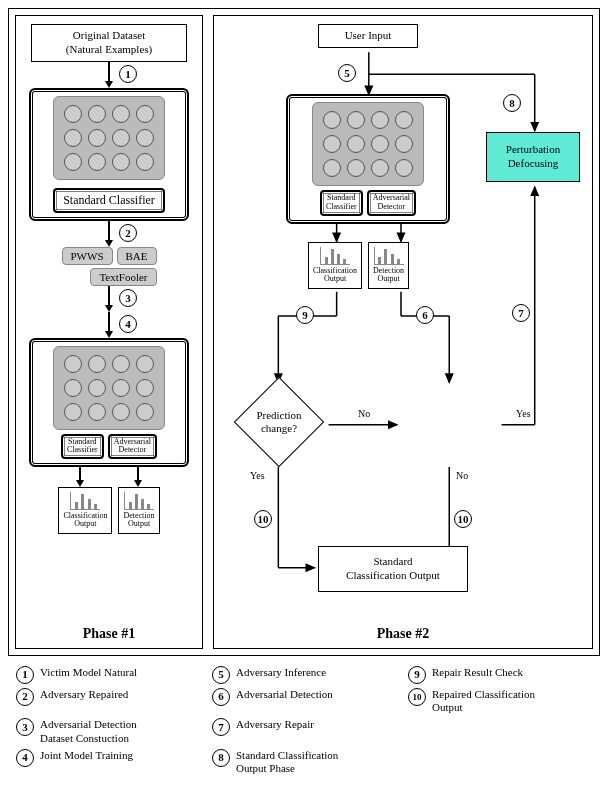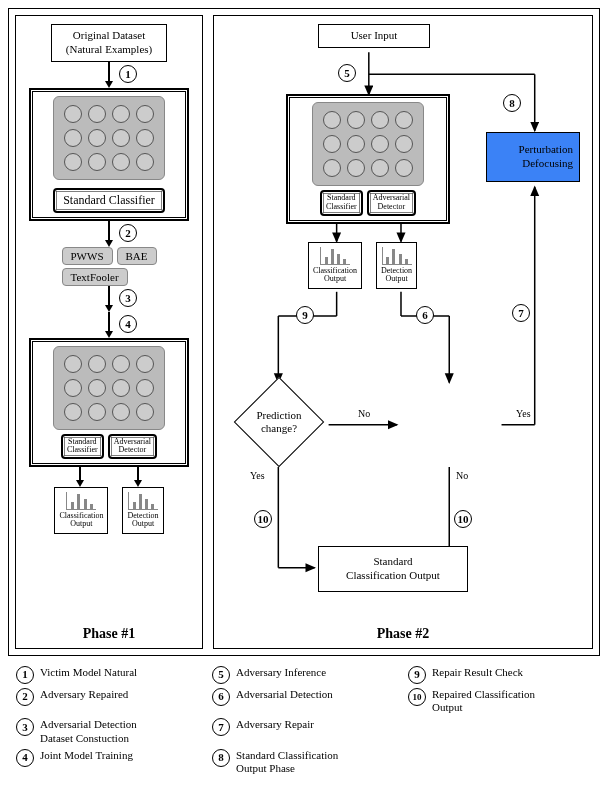--- a/index.html
+++ b/index.html
@@ -37,24 +37,24 @@
     font-weight: bold;
     font-size: 14px;
   }
   .box {
     border: 1px solid #000;
     background: #fff;
     padding: 4px 10px;
     text-align: center;
     line-height: 1.25;
   }
-  .shaded { background: #3b82f6; text-align: right; }
+  .shaded { background: #5eead4; }
   .dbl-box {
     border: 2px solid #000;
-    border-radius: 0;
+    border-radius: 6px;
     box-shadow: inset 0 0 0 1px #fff, inset 0 0 0 2px #000;
     padding: 6px;
     background: #fff;
     display: flex;
     flex-direction: column;
     align-items: center;
   }
   .nn {
     display: grid;
     grid-template-columns: repeat(4, 18px);
@@ -83,21 +83,21 @@
     font-size: 8px;
     padding: 2px 4px;
     text-align: center;
     line-height: 1.1;
     background: #fff;
   }
   .attack-group {
     display: flex;
     flex-direction: column;
     gap: 3px;
-    align-items: flex-start;
+    align-items: flex-end;
   }
   .attack-row {
     display: flex;
     gap: 4px;
   }
   .attack {
     border: 1px solid #888;
     border-radius: 4px;
     background: #ccc;
     padding: 2px 8px;
@@ -135,21 +135,21 @@
     flex-direction: column;
     align-items: center;
   }
   .arrow-labeled .step-circle {
     position: absolute;
     left: 10px;
     top: 18%;
   }
   .output-pair {
     display: flex;
-    gap: 14px;
+    gap: 6px;
   }
   .output-box {
     border: 1px solid #000;
     padding: 4px;
     display: flex;
     flex-direction: column;
     align-items: center;
     font-size: 8px;
     text-align: center;
     line-height: 1.05;
@@ -233,21 +233,21 @@
     background: #fff;
     padding: 0 2px;
   }
 </style>
 </head>
 <body>
 
 <div class="outer-frame">
 
   <div class="phase-panel phase1">
-    <div class="box" style="width:116px">
+    <div class="box" style="width:156px">
       <span style="white-space:pre-line">Original Dataset
 (Natural Examples)</span>
     </div>
 
     <div class="arrow-labeled" style="height:26px">
       <div class="arrow-line-v" style="height:19px"></div>
         <div class="arrow-head-down"></div>
       <span class="step-circle" style="left:14px;top:3px">1</span>
     </div>
 
@@ -389,21 +389,21 @@
         <line x1="315" y1="398" x2="315" y2="162" stroke="#000" stroke-width="1.5" marker-end="url(#ah)"></line>
 
         <line x1="60" y1="440" x2="60" y2="540" stroke="#000" stroke-width="1.5"></line>
         <line x1="60" y1="540" x2="96" y2="540" stroke="#000" stroke-width="1.5" marker-end="url(#ah)"></line>
 
         <line x1="230" y1="440" x2="230" y2="540" stroke="#000" stroke-width="1.5"></line>
         <line x1="230" y1="540" x2="206" y2="540" stroke="#000" stroke-width="1.5" marker-end="url(#ah)"></line>
       </svg>
 
       <div class="p2-el" style="left:100px;top:0px">
-        <div class="box" style="width:112px">User Input</div>
+        <div class="box" style="width:100px">User Input</div>
       </div>
 
       <span class="step-circle" style="position:absolute;left:120px;top:40px">5</span>
       <span class="step-circle" style="position:absolute;left:285px;top:70px">8</span>
 
       <div class="p2-el" style="left:68px;top:70px">
         <div class="dbl-box" style="width:164px">
           <div class="nn">
             <div class="node"></div>
               <div class="node"></div>

